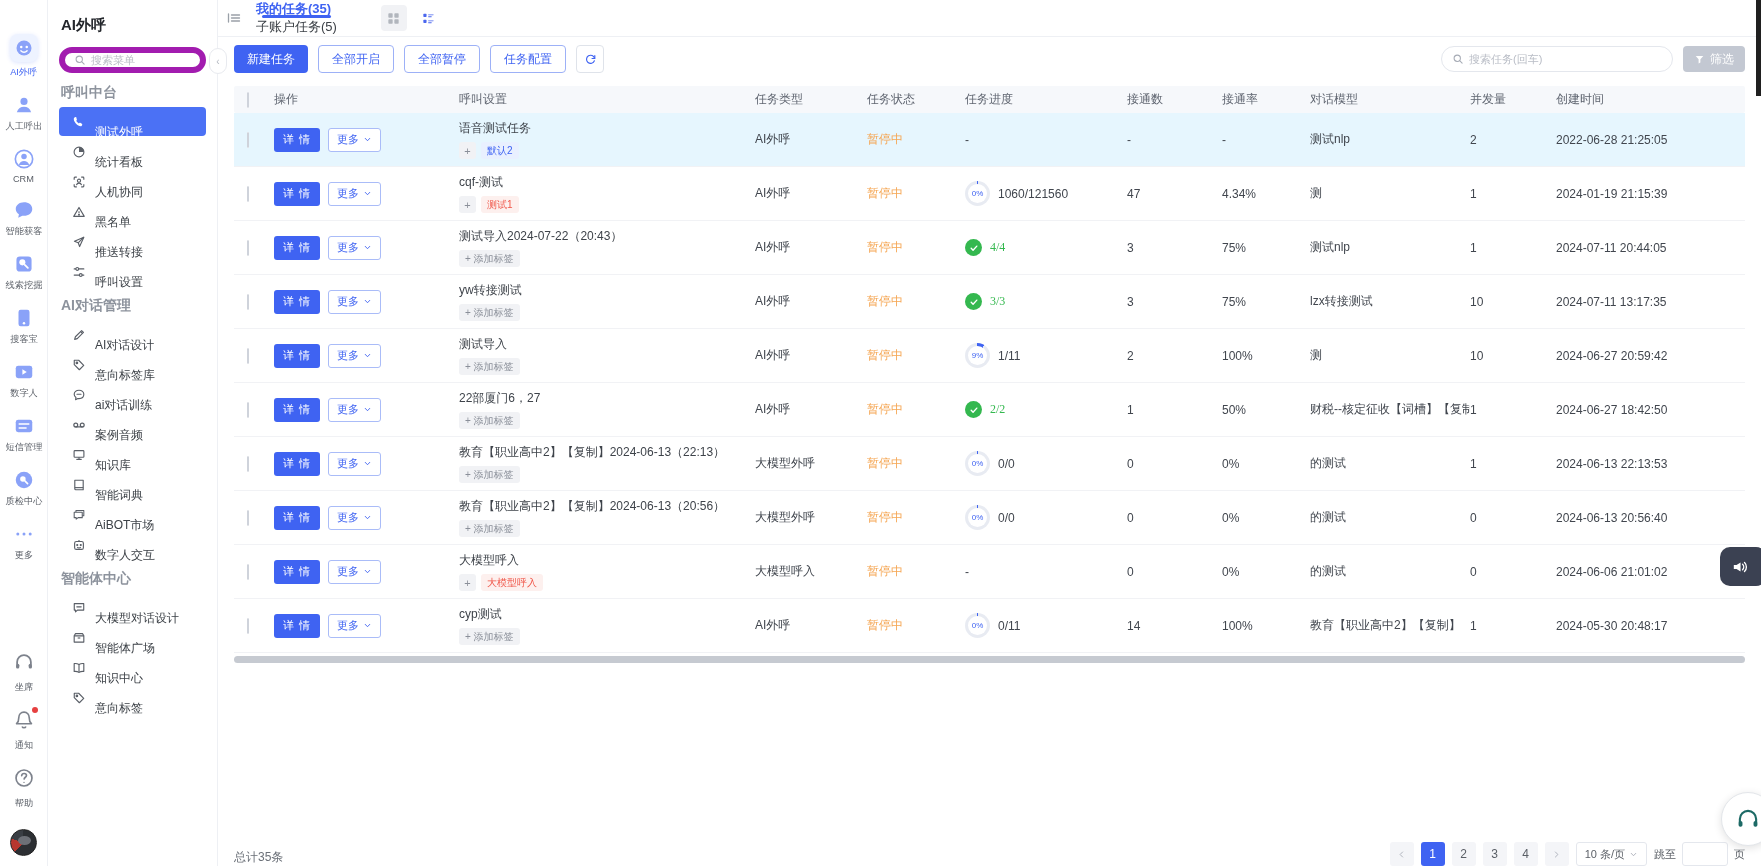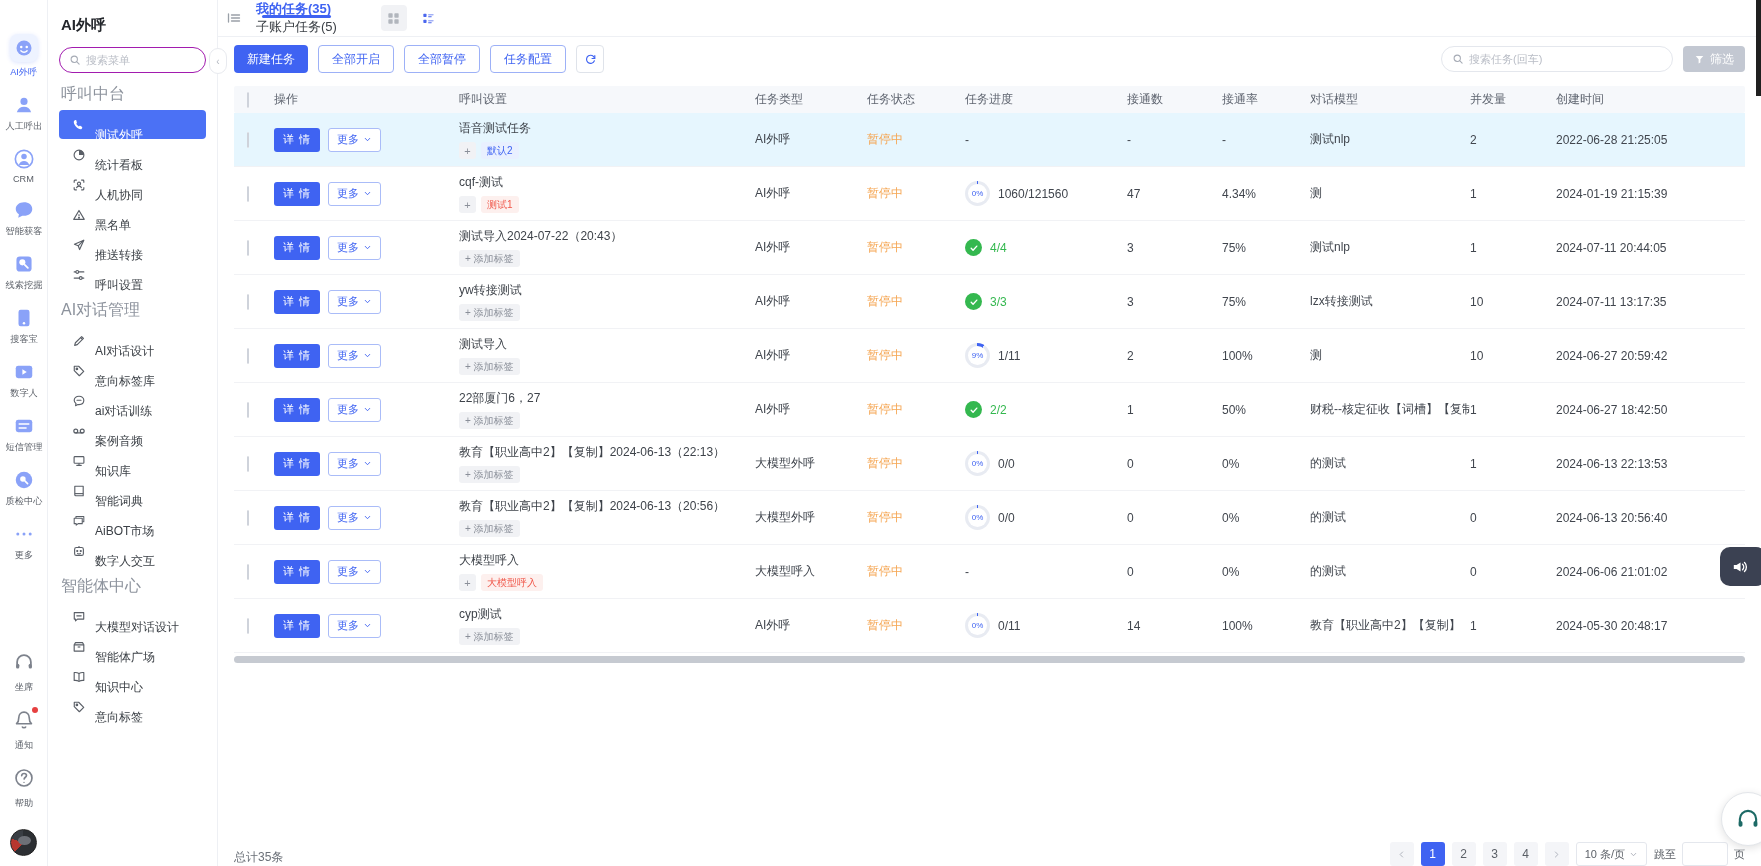--- a/index.html
+++ b/index.html
@@ -25,25 +25,25 @@
   .bell-wrap{position:relative;}
   .bell-dot{position:absolute;top:-2px;right:-3px;width:6px;height:6px;border-radius:50%;background:#e64040;}
   .avatar{width:27px;height:27px;border-radius:50%;margin-top:4px;cursor:pointer;
     background:conic-gradient(#2c2f33 0 62%,#b8372f 62% 80%,#3a3e44 80% 100%);
     border:1px solid #222;position:relative;overflow:hidden;}
   .avatar::after{content:"";position:absolute;left:7px;top:6px;width:13px;height:9px;border-radius:50%;background:#6d7077;}
 
   
   .sidebar{width:170px;flex:0 0 170px;border-right:1px solid var(--border);padding:14px 11px 0;overflow:hidden;}
   .sb-title{font-size:15px;font-weight:bold;color:#24272c;margin:2px 0 12px 2px;}
-  .sb-search{height:26px;border:1px solid #a21caf;border-radius:14px;display:flex;align-items:center;gap:5px;padding:0 9px;margin-bottom:0;}
+  .sb-search{height:26px;border:6px solid #a21caf;border-radius:14px;display:flex;align-items:center;gap:5px;padding:0 9px;margin-bottom:0;}
   .sb-search .ic{width:12px;height:12px;color:#a6abb5;flex:0 0 12px;}
   .sb-search input{border:none;outline:none;width:100%;font-size:11px;color:#555;background:transparent;}
   .sb-search input::placeholder{color:#b9bdc6;}
-  .sb-sec-title{font-size:16px;color:#8d939d;margin:11px 0 5px 2px;}
+  .sb-sec-title{font-size:14px;color:#8d939d;margin:11px 0 5px 2px;font-weight:bold;}
   .sb-item{height:29px;display:flex;align-items:center;gap:9px;padding-left:13px;border-radius:4px;cursor:pointer;margin:1px 0;}
   .sb-item .ic{width:14px;height:14px;color:#5a5f67;flex:0 0 14px;}
   .sb-item .slb{font-size:12px;color:#3c4147;white-space:nowrap;margin-top:21px;}
   .sb-item.active{background:#4b71f5;}
   .sb-item.active .ic{color:#fff;}
   .sb-item.active .slb{color:#fff;}
 
   
   .content{flex:1;min-width:0;display:flex;flex-direction:column;position:relative;}
   .collapse-handle{position:absolute;left:-9px;top:48px;width:18px;height:26px;border-radius:9px;background:#fff;border:1px solid #e8eaef;display:flex;align-items:center;justify-content:center;color:#b3b7c0;font-size:10px;cursor:pointer;z-index:5;}
@@ -102,21 +102,21 @@
   .chip.blue{background:#e9f0ff;color:var(--accent);}
   .chip.red{background:#fdf0ee;color:#f0574a;}
   .chip.add{background:#f1f2f5;color:#8a8f99;cursor:pointer;}
   .status{color:var(--orange);}
   .prog{display:flex;align-items:center;gap:8px;}
   .ring{position:relative;width:25px;height:25px;border-radius:50%;flex:0 0 25px;}
   .ring i{position:absolute;inset:3px;background:#fff;border-radius:50%;}
   .ring b{position:absolute;inset:0;display:flex;align-items:center;justify-content:center;font-size:8px;font-weight:normal;color:var(--accent);}
   .chk{width:17px;height:17px;border-radius:50%;background:var(--green);display:flex;align-items:center;justify-content:center;flex:0 0 17px;}
   .chk svg{width:10px;height:10px;}
-  .prog .gtxt{color:var(--green);}
+  .prog .gtxt{color:var(--green);font-family:Liberation Serif, serif;}
   .model-cell,.created-cell{white-space:nowrap;overflow:hidden;}
   .hscroll{height:7px;background:#c6cad1;border-radius:4px;margin-top:3px;cursor:pointer;}
 
   
   .spacer{flex:1;}
   .footer{height:46px;display:flex;align-items:flex-end;padding:0 16px;}
   .total{font-size:12px;color:#6b7078;}
   .pager{margin-left:auto;display:flex;align-items:center;gap:7px;}
   .pbtn{min-width:24px;height:24px;border-radius:3px;background:#f4f5f8;color:#5a5f66;font-size:12px;display:flex;align-items:center;justify-content:center;cursor:pointer;padding:0 4px;}
   .pbtn .ic{width:9px;height:9px;color:#a9aeb8;}

